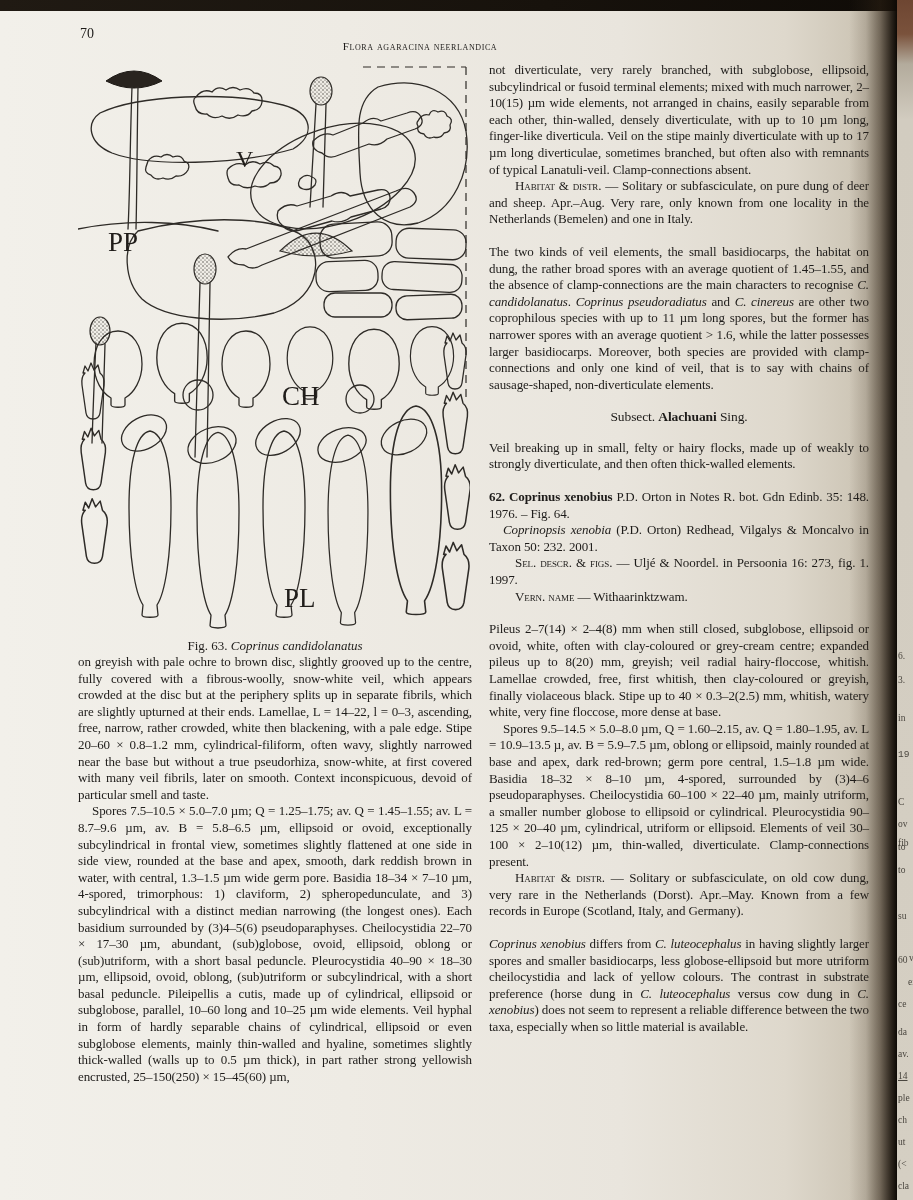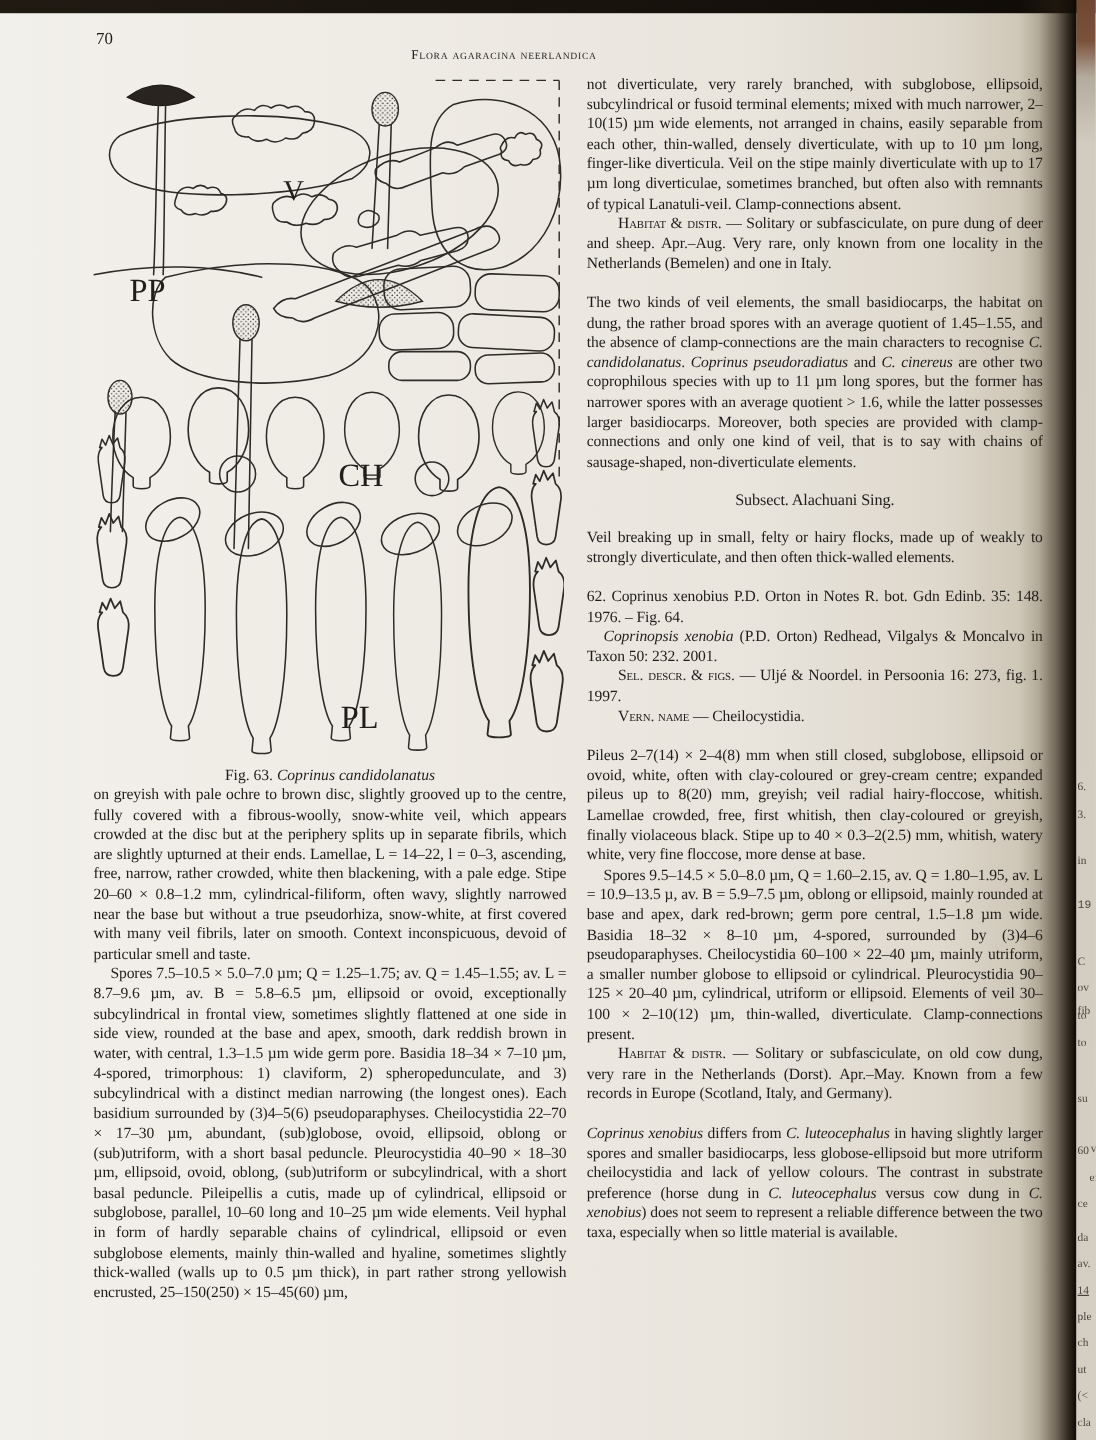--- a/index.html
+++ b/index.html
@@ -15,21 +15,21 @@
   .running-title{position:absolute;top:40px;left:0;width:840px;text-align:center;
     font-variant:small-caps;letter-spacing:.6px;font-size:11px;}
   .columns{position:absolute;top:60px;left:78px;display:flex;gap:17px;}
   .col-left{width:394px;}
   .col-right{width:380px;padding-top:2px;}
   .blk{margin:0;text-align:justify;font-size:13px;line-height:16.6px;letter-spacing:-0.1px;}
   .blk.indent{text-indent:14px;}
   .blk.gap{margin-top:16px;}
   .blk.heading{text-align:center;margin:16px 0 14px;font-size:13.5px;text-indent:0;}
   .seg-i{font-style:italic;}
-  .seg-b{font-weight:normal;margin-top:40px;}
+  .seg-b{font-weight:bold;margin-top:40px;}
   .seg-sc{font-variant:small-caps;margin-left:12px;}
   figure{margin:0;width:394px;}
   .fig-canvas{width:392px;height:572px;display:block;}
   figcaption{text-align:center;font-size:13px;margin:6px 0 0;}
   .edge-shadow{position:absolute;top:0;right:16px;width:48px;height:100%;pointer-events:none;
     background:linear-gradient(90deg,rgba(62,48,32,0) 0%,rgba(62,48,32,.18) 35%,rgba(45,33,20,.55) 65%,rgba(24,17,10,.88) 88%,#0d0905 100%);}
   .sliver{position:absolute;top:0;right:0;width:16px;height:100%;
     background:linear-gradient(180deg,#6e4632 0px,#7a523c 34px,#b3ab9c 64px,#d2ccc0 120px,#d5cfc3 100%);}
   .frag{position:absolute;left:1px;font-size:9.5px;line-height:1;color:#4a463f;white-space:nowrap;}
   svg .ln{fill:none;stroke:#2e2b27;stroke-width:1.3;stroke-linejoin:round;stroke-linecap:round;}
@@ -161,21 +161,21 @@
 
     <div class="col-right">
         <p class="blk"><span>not diverticulate, very rarely branched, with subglobose, ellipsoid, subcylindrical or fusoid terminal elements; mixed with much narrower, 2–10(15) µm wide elements, not arranged in chains, easily separable from each other, thin-walled, densely diverticulate, with up to 10 µm long, finger-like diverticula. Veil on the stipe mainly diverticulate with up to 17 µm long diverticulae, sometimes branched, but often also with remnants of typical Lanatuli-veil. Clamp-connections absent.</span></p>
         <p class="blk indent"><span class="seg-sc">Habitat &amp; distr.</span><span> — Solitary or subfasciculate, on pure dung of deer and sheep. Apr.–Aug. Very rare, only known from one locality in the Netherlands (Bemelen) and one in Italy.</span></p>
         <p class="blk gap"><span>The two kinds of veil elements, the small basidiocarps, the habitat on dung, the rather broad spores with an average quotient of 1.45–1.55, and the absence of clamp-connections are the main characters to recognise </span><span class="seg-i">C. candidolanatus</span><span>. </span><span class="seg-i">Coprinus pseudoradiatus</span><span> and </span><span class="seg-i">C. cinereus</span><span> are other two coprophilous species with up to 11 µm long spores, but the former has narrower spores with an average quotient &gt; 1.6, while the latter possesses larger basidiocarps. Moreover, both species are provided with clamp-connections and only one kind of veil, that is to say with chains of sausage-shaped, non-diverticulate elements.</span></p>
         <p class="blk heading"><span>Subsect. </span><span class="seg-b">Alachuani</span><span> Sing.</span></p>
         <p class="blk"><span>Veil breaking up in small, felty or hairy flocks, made up of weakly to strongly diverticulate, and then often thick-walled elements.</span></p>
         <p class="blk gap"><span class="seg-b">62. Coprinus xenobius</span><span> P.D. Orton in Notes R. bot. Gdn Edinb. 35: 148. 1976. – Fig. 64.</span></p>
         <p class="blk indent"><span class="seg-i">Coprinopsis xenobia</span><span> (P.D. Orton) Redhead, Vilgalys &amp; Moncalvo in Taxon 50: 232. 2001.</span></p>
         <p class="blk indent"><span class="seg-sc">Sel. descr. &amp; figs.</span><span> — Uljé &amp; Noordel. in Persoonia 16: 273, fig. 1. 1997.</span></p>
-        <p class="blk indent"><span class="seg-sc">Vern. name</span><span> — Cheilocystidia.</span></p>
+        <p class="blk indent"><span class="seg-sc">Vern. name</span><span> — Withaarinktzwam.</span></p>
         <p class="blk gap"><span>Pileus 2–7(14) × 2–4(8) mm when still closed, subglobose, ellipsoid or ovoid, white, often with clay-coloured or grey-cream centre; expanded pileus up to 8(20) mm, greyish; veil radial hairy-floccose, whitish. Lamellae crowded, free, first whitish, then clay-coloured or greyish, finally violaceous black. Stipe up to 40 × 0.3–2(2.5) mm, whitish, watery white, very fine floccose, more dense at base.</span></p>
         <p class="blk indent"><span>Spores 9.5–14.5 × 5.0–8.0 µm, Q = 1.60–2.15, av. Q = 1.80–1.95, av. L = 10.9–13.5 µ, av. B = 5.9–7.5 µm, oblong or ellipsoid, mainly rounded at base and apex, dark red-brown; germ pore central, 1.5–1.8 µm wide. Basidia 18–32 × 8–10 µm, 4-spored, surrounded by (3)4–6 pseudoparaphyses. Cheilocystidia 60–100 × 22–40 µm, mainly utriform, a smaller number globose to ellipsoid or cylindrical. Pleurocystidia 90–125 × 20–40 µm, cylindrical, utriform or ellipsoid. Elements of veil 30–100 × 2–10(12) µm, thin-walled, diverticulate. Clamp-connections present.</span></p>
         <p class="blk indent"><span class="seg-sc">Habitat &amp; distr.</span><span> — Solitary or subfasciculate, on old cow dung, very rare in the Netherlands (Dorst). Apr.–May. Known from a few records in Europe (Scotland, Italy, and Germany).</span></p>
         <p class="blk gap"><span class="seg-i">Coprinus xenobius</span><span> differs from </span><span class="seg-i">C. luteocephalus</span><span> in having slightly larger spores and smaller basidiocarps, less globose-ellipsoid but more utriform cheilocystidia and lack of yellow colours. The contrast in substrate preference (horse dung in </span><span class="seg-i">C. luteocephalus</span><span> versus cow dung in </span><span class="seg-i">C. xenobius</span><span>) does not seem to represent a reliable difference between the two taxa, especially when so little material is available.</span></p>
       </div>
   </div>
 
   <div class="edge-shadow"></div>
   <div class="sliver">
       <span class="frag" style="top: 652px;">6.</span>

